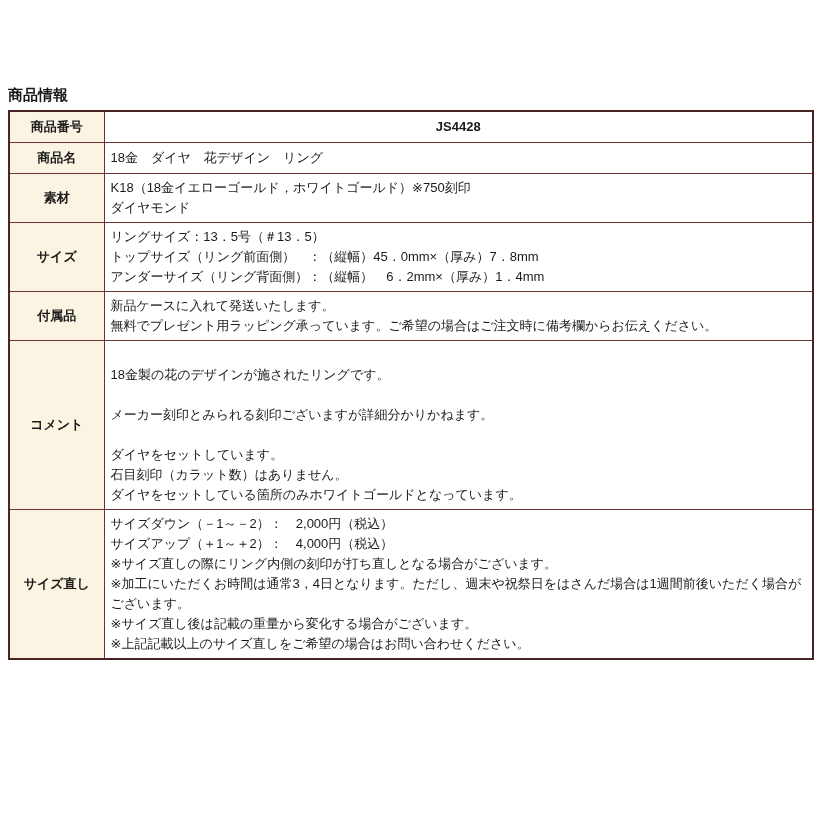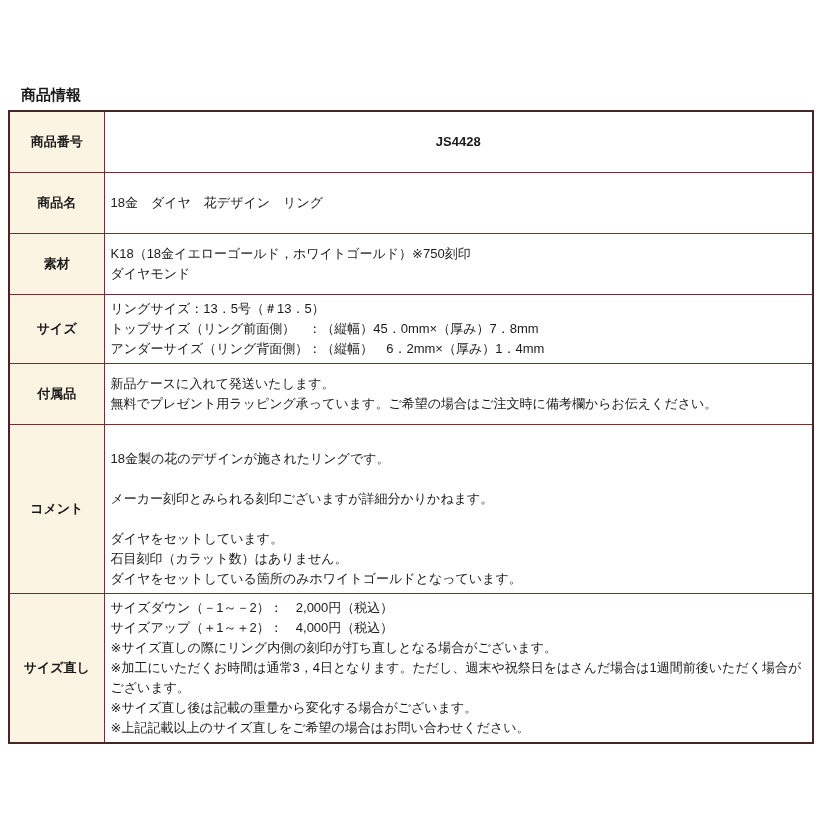--- a/index.html
+++ b/index.html
@@ -14,21 +14,21 @@
   body{
     width:825px;height:825px;
     background:#ffffff;
     color:var(--text);
     font-family:"Liberation Sans","DejaVu Sans",sans-serif;
     overflow:hidden;
     position:relative;
   }
   .page-title{
     position:absolute;
-    left:21px;top:86px;
+    left:8px;top:86px;
     font-size:15px;
     font-weight:bold;
     line-height:18px;
     margin:0;
   }
   table.product-info{
     position:absolute;
     left:8px;top:110px;
     width:806px;
     border-collapse:collapse;
@@ -40,21 +40,21 @@
     border:1px solid var(--border-inner);
     font-size:13px;
     line-height:20px;
     vertical-align:middle;
   }
   table.product-info th{
     width:95px;
     background:var(--label-bg);
     font-weight:bold;
     text-align:center;
-    padding:20px 2px;
+    padding:5px 2px;
   }
   table.product-info td{
     background:var(--content-bg);
     padding:4px 6px;
     white-space:pre-wrap;
     word-break:break-all;
     text-align:left;
   }
   tr[data-name="table-row-item-number"] td{font-weight:bold;text-align:center;}
 </style>

